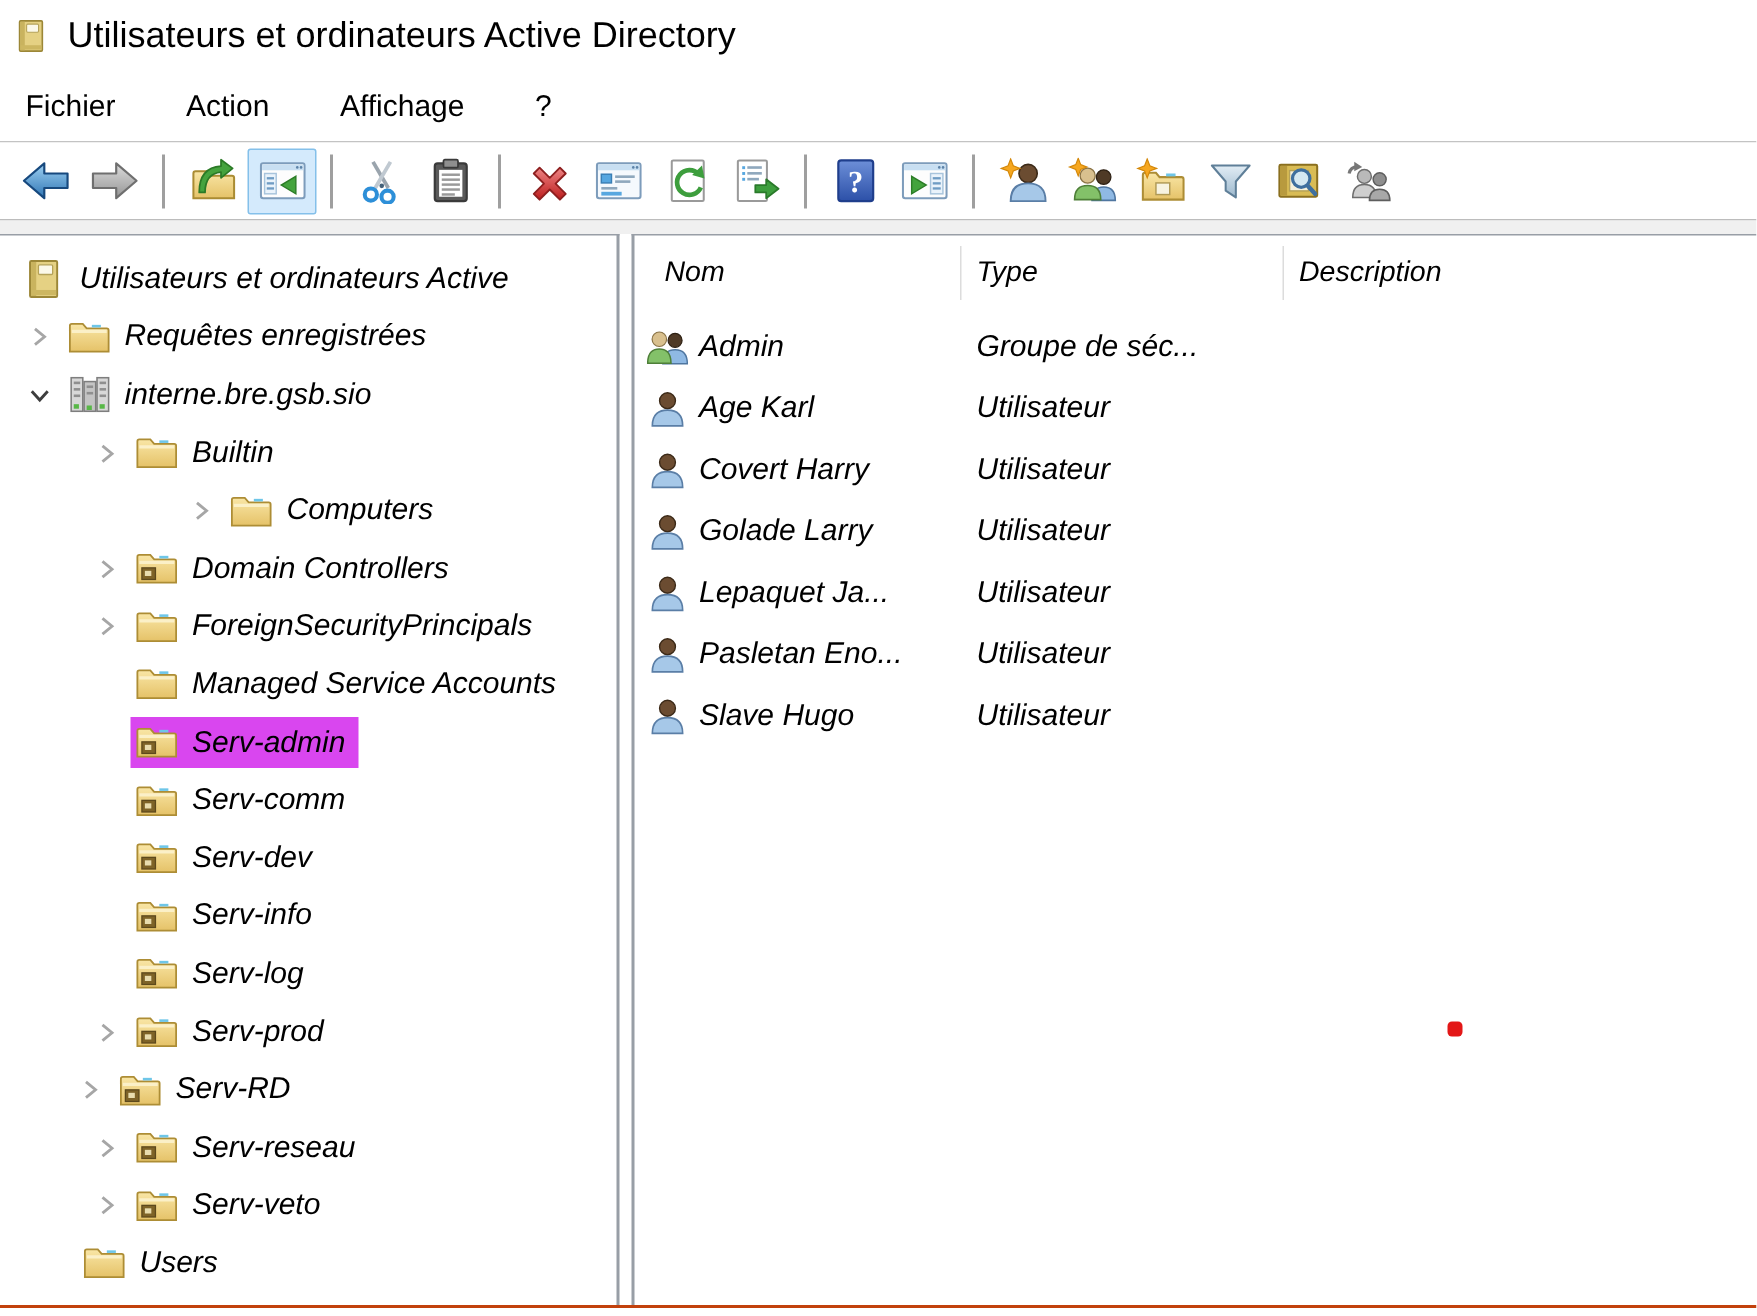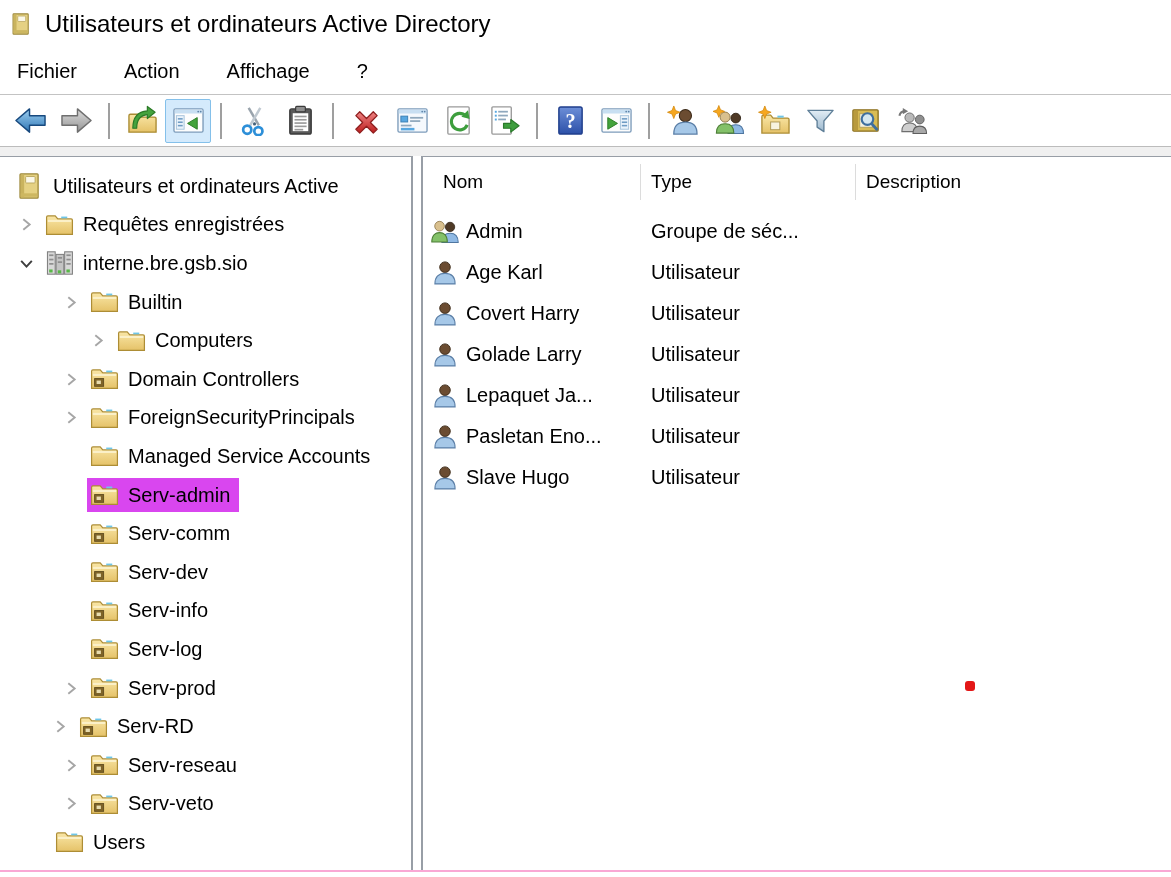--- a/index.html
+++ b/index.html
@@ -21,21 +21,21 @@
     border-bottom:1px solid #bcbcbc; background:#fff; }
   .tb-btn { width:46px; height:44px; display:flex; align-items:center; justify-content:center;
     background:transparent; border:1px solid transparent; }
   .tb-btn.selected { background:#d4eafc; border:1px solid #84c0ea; border-radius:2px; }
   .tb-btn svg { width:35px; height:31px; }
   .tb-sep { width:2px; height:36px; background:#9f9f9f; margin:0 9px; }
 
   .strip { height:9px; background:#f0f0f0; }
 
   
-  .main { display:flex; height:716px; border-bottom:2px solid #f9a8d4; }
+  .main { display:flex; height:716px; border-bottom:2px solid #c2410c;font-style:italic; }
   .tree-pane { width:413px; border-top:1px solid #989ea6; border-right:2px solid #989ea6;
     padding-top:10px; overflow:hidden; background:#fff; }
   .pane-gap { width:8px; }
   .list-pane { flex:1; border-top:1px solid #989ea6; border-left:2px solid #989ea6;
     overflow:hidden; background:#fff; }
 
   
   .tree-row { height:38.6px; display:flex; align-items:center; font-size:20px; white-space:nowrap; }
   .chev { width:24px; min-width:24px; height:24px; display:inline-flex;
     align-items:center; justify-content:center; margin-right:4px; }
@@ -427,21 +427,21 @@
             <use href="#sym-chev-collapsed"></use>
           </svg>
         </span>
         <span class="row-content">
           <svg class="treeicon">
             <use href="#sym-folder"></use>
           </svg>
           <span class="tree-label">Builtin</span>
         </span>
       </div>
-      <div class="tree-row" style="padding-left: 86px;">
+      <div class="tree-row" style="padding-left: 86px; margin-left: 36px;">
         <span class="chev">
           <svg>
             <use href="#sym-chev-collapsed"></use>
           </svg>
         </span>
         <span class="row-content">
           <svg class="treeicon">
             <use href="#sym-folder"></use>
           </svg>
           <span class="tree-label">Computers</span>

